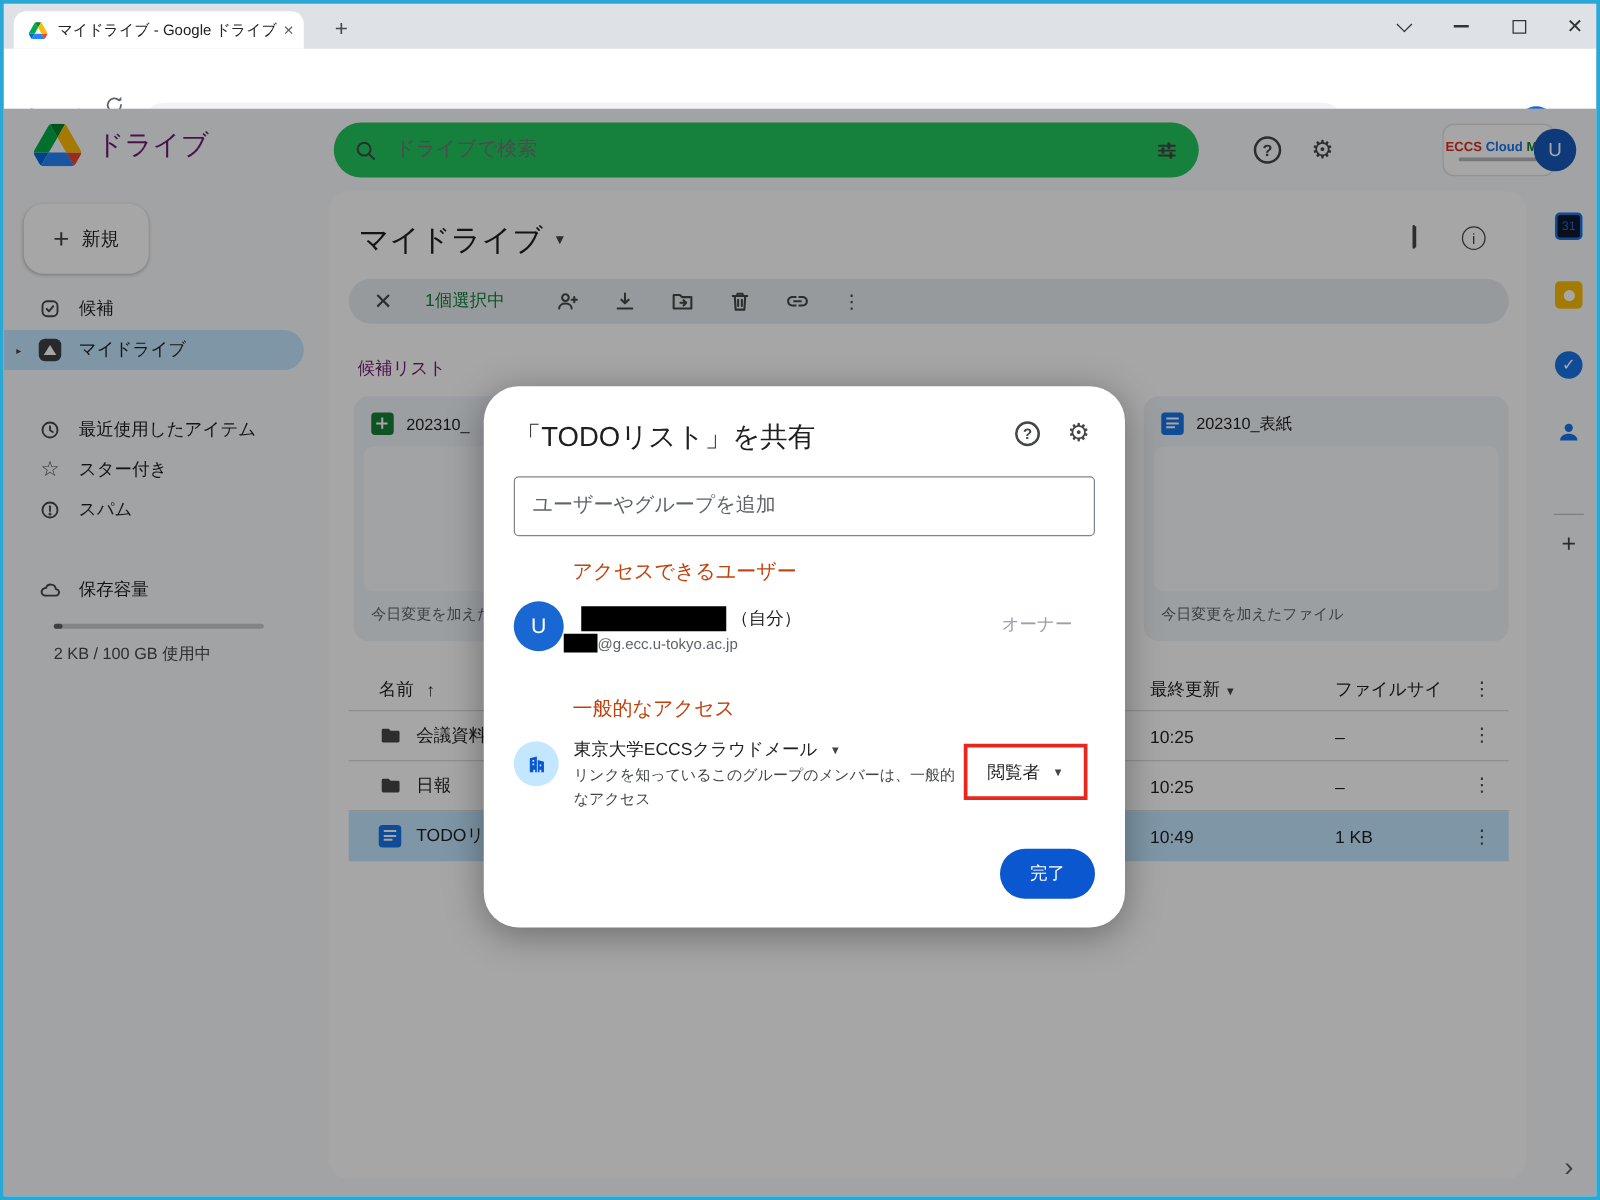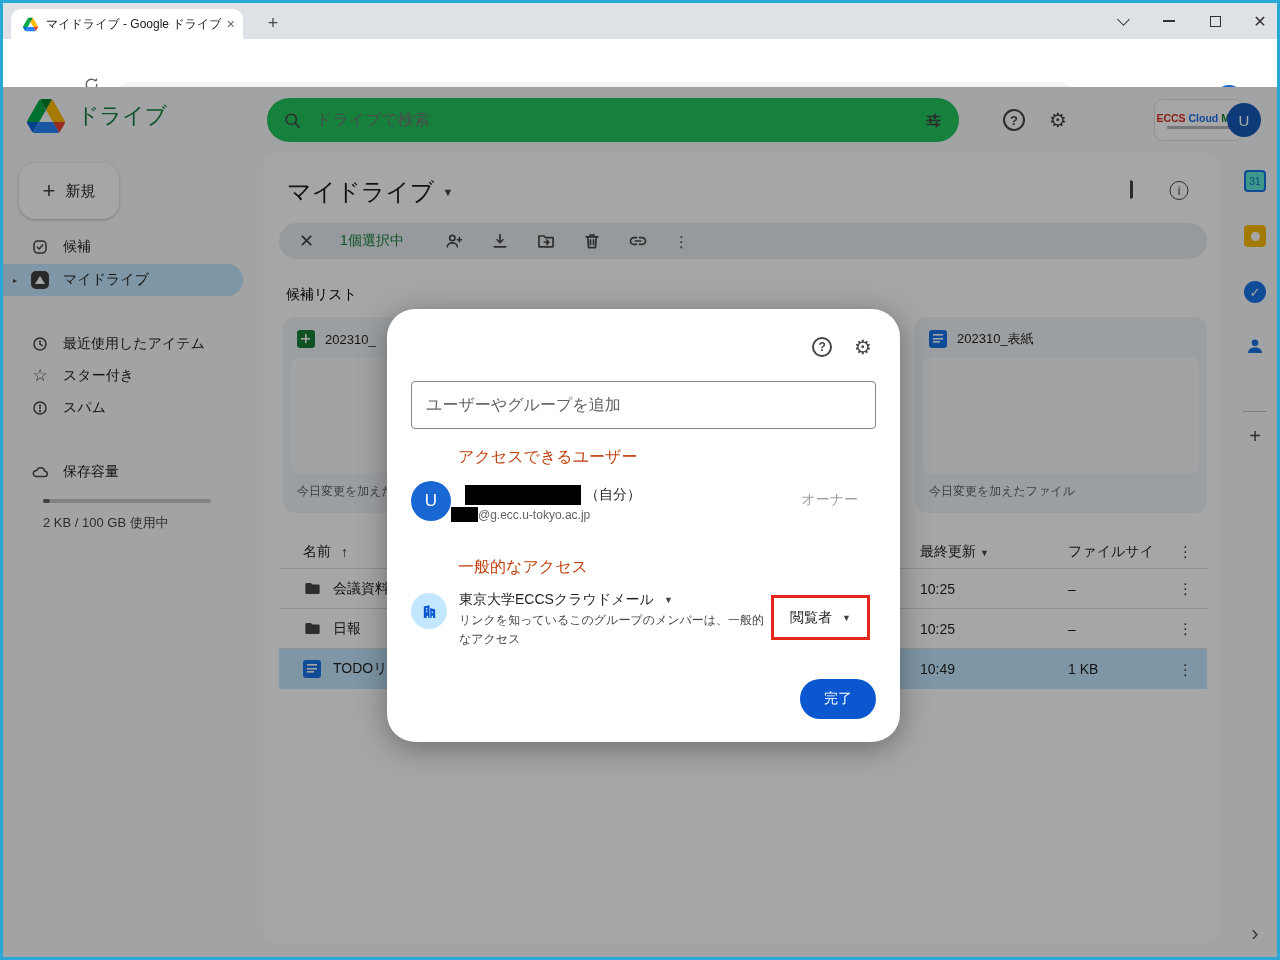--- a/index.html
+++ b/index.html
@@ -25,21 +25,21 @@
   .urlbar { position:absolute; left:112px; top:43px; width:960px; height:34px; background:#f1f3f4; border-radius:17px; display:flex; align-items:center; padding:0 14px; }
   .url-text { font-size:14px; color:#202124; margin-left:10px; }
   .tb-right { position:absolute; top:60px; transform:translate(-50%,-50%); }
   .avatar-sm { width:28px; height:28px; border-radius:50%; background:#1967d2; color:#fff; font-size:13px; display:flex; align-items:center; justify-content:center; }
   .panel-ic { width:17px; height:15px; border:2.2px solid #474747; border-radius:3px; position:relative; }
   .panel-ic::after { content:""; position:absolute; right:0; top:0; width:5px; height:100%; background:#474747; }
 
   
   .page { position:absolute; left:0; top:84px; width:1274px; height:870px; background:#f8fafd; }
 
-  .drive-logo-txt { font-size:22px; color:#15803d; }
+  .drive-logo-txt { font-size:22px; color:#701a75; }
   .searchbar { position:absolute; left:264px; top:11px; width:692px; height:44px; background:#22c55e; border-radius:22px; display:flex; align-items:center; padding:0 16px; }
   .searchbar input { border:none; outline:none; background:transparent; font-size:16px; color:#3c4043; flex:1; margin-left:14px; font-family:inherit; }
   .hdr-ic { position:absolute; transform:translate(-50%,-50%); color:#444746; }
   .ring-q { width:22px; height:22px; border:2px solid #444746; border-radius:50%; display:flex; align-items:center; justify-content:center; font-size:13px; font-weight:bold; color:#444746; }
   .grid9 { width:18px; height:18px; background-image:radial-gradient(circle,#5f6368 1.7px,transparent 2.1px); background-size:7px 7px; background-position:center; }
   .eccs-pill { position:absolute; left:1152px; top:13px; width:88px; height:40px; background:#fff; border-radius:8px; box-shadow:0 0 0 1px #e0e0e0; display:flex; flex-direction:column; align-items:center; justify-content:center; }
   .eccs-line { font-size:10.5px; font-weight:bold; letter-spacing:0; white-space:nowrap; }
   .eccs-sub { width:64px; height:3px; background:#b5b8bc; margin-top:2px; border-radius:1px; }
   .avatar-lg { position:absolute; left:1224px; top:16px; width:34px; height:34px; border-radius:50%; background:#185abc; color:#fff; font-size:15px; display:flex; align-items:center; justify-content:center; }
 
@@ -61,21 +61,21 @@
   .main-title { position:absolute; left:24px; top:23px; font-size:24px; color:#1f1f1f; display:flex; align-items:center; gap:8px; }
   .caret-dn { font-size:11px; color:#444; }
   .title-ics { position:absolute; top:28px; transform:translateX(-50%); color:#444746; }
   .grid4 { width:18px; height:18px; border:1.8px solid #444746; border-radius:4px; position:relative; }
   .grid4::after { content:""; position:absolute; left:50%; top:0; width:1.8px; height:100%; background:#444746; }
   .ring-i { width:19px; height:19px; border:1.8px solid #444746; border-radius:50%; font-size:12px; display:flex; align-items:center; justify-content:center; }
   .selbar { position:absolute; left:16px; top:70px; width:928px; height:36px; background:#e9edf2; border-radius:18px; display:flex; align-items:center; gap:26px; padding-left:20px; }
   .selbar .x { font-size:18px; color:#444746; }
   .sel-label { font-size:14px; color:#15803d; margin-right:14px; }
   .selbar svg, .selbar .k { color:#444746; }
-  .sugg-label { position:absolute; left:23px; top:133px; font-size:14px; color:#000000;text-align:right; }
+  .sugg-label { position:absolute; left:23px; top:133px; font-size:14px; color:#701a75;text-align:right; }
   .fcard { position:absolute; top:164px; width:292px; height:196px; background:#f0f4f9; border-radius:12px; }
   .fcard-head { display:flex; align-items:center; gap:10px; padding:13px 14px 9px 14px; font-size:13px; color:#1f1f1f; white-space:nowrap; overflow:hidden; }
   .fcard-prev { margin:0 8px; height:116px; background:#f8fafd; border-radius:8px; }
   .fcard-foot { padding:10px 14px; font-size:12px; color:#5f6368; white-space:nowrap; overflow:hidden; }
   .sheet-ic { width:17px; height:17px; background:#188038; border-radius:3px; position:relative; flex:none; }
   .sheet-ic::before { content:""; position:absolute; left:4px; top:4px; width:9px; height:9px;
      background:linear-gradient(#fff,#fff) center/9px 1.6px no-repeat, linear-gradient(#fff,#fff) center/1.6px 9px no-repeat; }
   .doc-ic { width:17px; height:17px; background:#1a73e8; border-radius:3px; position:relative; flex:none; }
   .doc-ic::before { content:""; position:absolute; left:3.5px; top:4px; width:10px; height:9px;
      background:linear-gradient(#fff,#fff) 0 0/10px 1.6px no-repeat, linear-gradient(#fff,#fff) 0 3.6px/10px 1.6px no-repeat, linear-gradient(#fff,#fff) 0 7.2px/7px 1.6px no-repeat; }
@@ -90,21 +90,21 @@
   .lrow.sel { background:#c2e7ff; border-bottom:none; }
   .lrow .nm { position:absolute; left:54px; white-space:nowrap; }
   .lrow .icn { position:absolute; left:24px; display:flex; }
   .lrow .md { position:absolute; left:641px; }
   .lrow .sz { position:absolute; left:789px; }
   .lrow .kb { position:absolute; left:899px; color:#444746; }
   .k { font-size:15px; line-height:1; }
 
   
   .rail-ic { position:absolute; left:1252px; transform:translate(-50%,-50%); }
-  .cal-ic { width:22px; height:22px; border:2px solid #1a73e8; border-radius:4px; background:#5eead4; color:#1967d2; font-size:10px; font-weight:normal; display:flex; align-items:center; justify-content:center; }
+  .cal-ic { width:22px; height:22px; border:2px solid #1a73e8; border-radius:4px; background:#0f172a; color:#1967d2; font-size:10px; font-weight:normal; display:flex; align-items:center; justify-content:center; }
   .keep-ic { width:22px; height:22px; background:#fbbc04; border-radius:4px; display:flex; align-items:center; justify-content:center; }
   .keep-ic::after { content:""; width:9px; height:9px; border-radius:50%; background:#fff; }
   .tasks-ic { width:22px; height:22px; background:#1a73e8; border-radius:50%; color:#fff; font-size:13px; display:flex; align-items:center; justify-content:center; }
   .rail-div { position:absolute; left:1240px; top:324px; width:24px; height:1px; background:#c4c7c5; }
 
   
   .scrim { position:absolute; inset:0; background:rgba(0,0,0,.35); z-index:50; }
   .dialog { position:absolute; left:384px; top:222px; width:513px; height:433px; background:#fff; border-radius:28px; z-index:60; box-shadow:0 6px 30px rgba(0,0,0,.35); padding:26px 24px; }
   .dlg-title { font-size:22px; color:#1f1f1f; }
   .dlg-hd-ics { position:absolute; right:28px; top:28px; display:flex; gap:22px; align-items:center; color:#444746; }
@@ -393,20 +393,21 @@
           <circle cx="12" cy="8.5" r="3.6"></circle>
           <path d="M4.5 19.5c0-3.8 3.4-5.8 7.5-5.8s7.5 2 7.5 5.8z"></path>
         </svg></span>
     <span class="rail-div"></span>
     <span class="rail-ic" style="top:349px;font-size:20px;color:#444746;">+</span>
     <span class="rail-ic" style="top:847px;font-size:22px;color:#5f6368;">›</span>
 
     <div class="scrim"></div>
 
     <div class="dialog">
+      <div class="dlg-title">「TODOリスト」を共有</div>
       <div class="dlg-hd-ics">
         <span>
             <span class="ring-q" style="width:20px;height:20px;font-size:12px;">?</span>
           </span>
         <span class="gear-g">⚙</span>
       </div>
 
       <input class="dlg-input" placeholder="ユーザーやグループを追加" style="">
 
       <div class="sec-label" style="top:138px;">アクセスできるユーザー</div>

